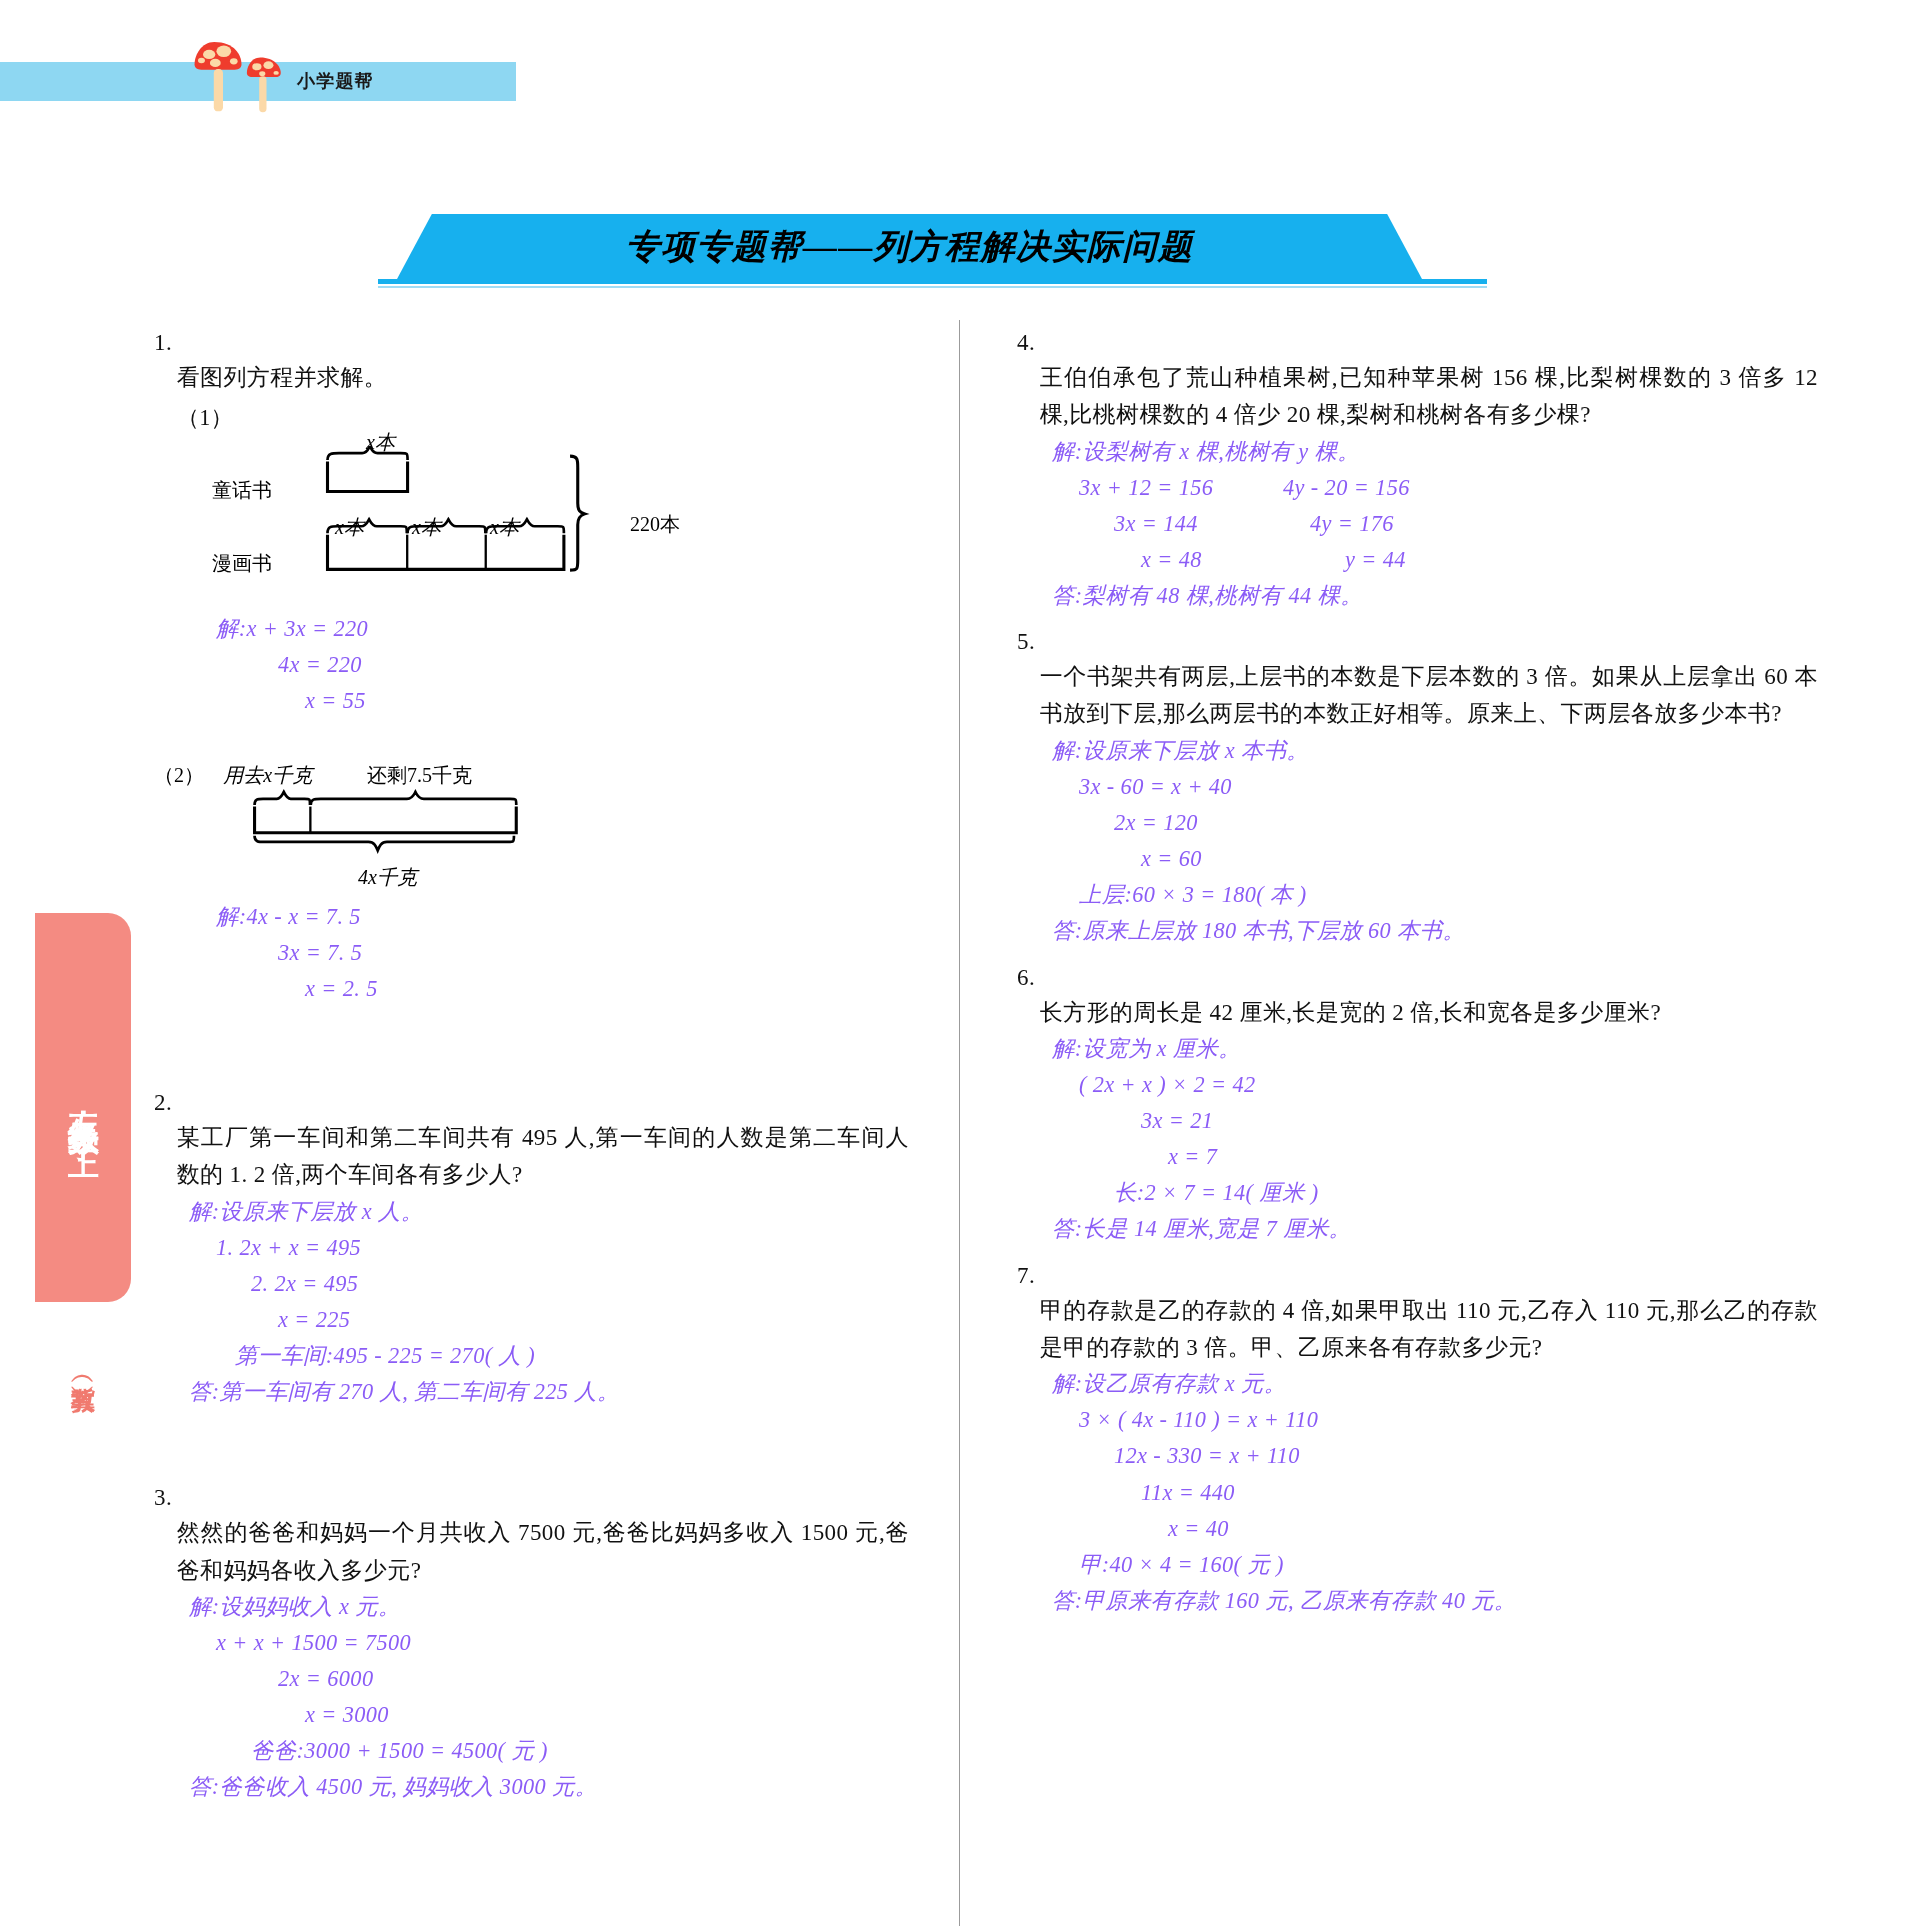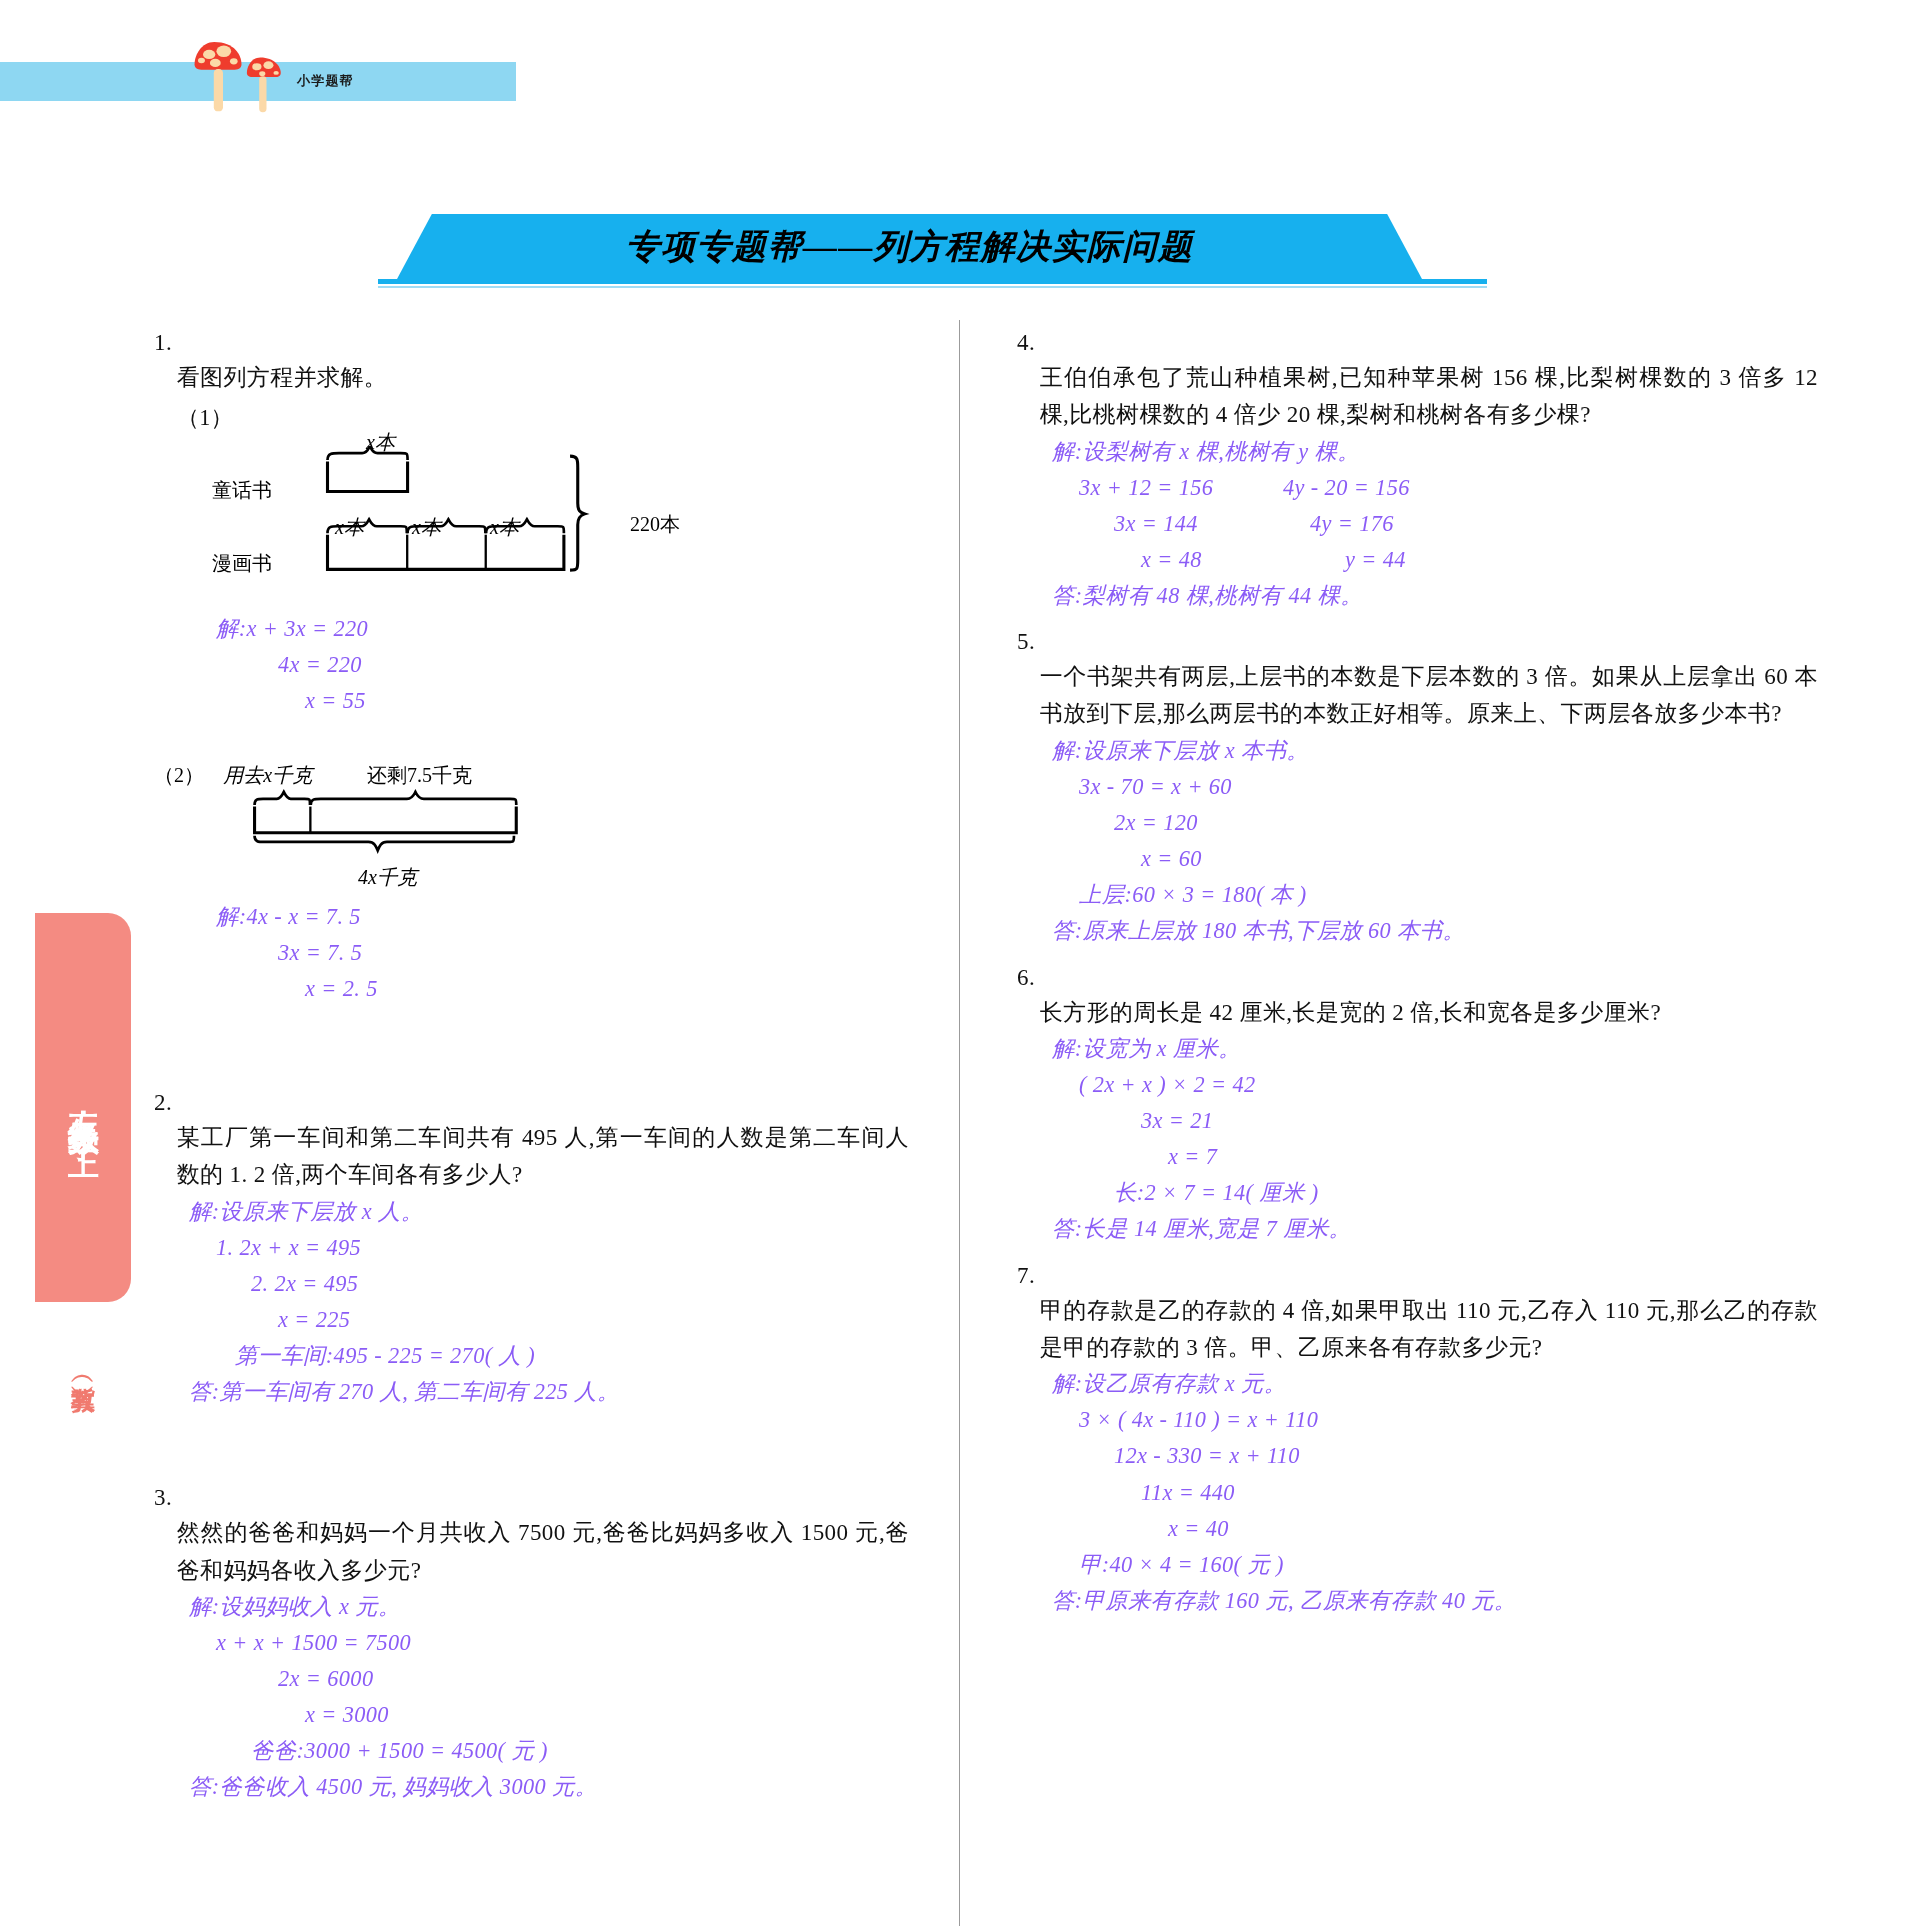--- a/index.html
+++ b/index.html
@@ -18,21 +18,21 @@
     position:absolute; left:0; top:62px; width:516px; height:39px;
     background:#8ed7f2;
   }
   .mushrooms { position:absolute; left:193px; top:39px; width:127px; height:77px; }
   .brand-pill {
     position:absolute; left:287px; top:66px;
     display:flex; align-items:center; justify-content:center;
     height:29px; padding:0 10px;
     background:#8ed7f2;
     font-family:"Liberation Sans", sans-serif;
-    font-weight:bold; font-size:13px; color:#1a1a1a;
+    font-weight:bold; font-size:18px; color:#1a1a1a;
     letter-spacing:1.2px;
   }
 
   
   .title-wrap {
     position:absolute; left:378px; top:214px; width:1109px; height:73px;
   }
   .title-trapezoid {
     position:absolute; left:19px; top:0; width:1025px; height:65px;
     background:#17b0ee;
@@ -298,21 +298,21 @@
     </div>
   </div>
 
   <div class="problem" style="margin-top:9.2px;">
     <div class="q">
       <span class="q-num">5.</span>
       <span class="q-body">一个书架共有两层,上层书的本数是下层本数的 3 倍。如果从上层拿出 60 本书放到下层,那么两层书的本数正好相等。原来上、下两层各放多少本书?</span>
     </div>
     <div class="sol">
       <div class="sol-line">解:设原来下层放 x 本书。</div>
-      <div class="sol-line indent1">3x - 70 = x + 60</div>
+      <div class="sol-line indent1">3x - 60 = x + 40</div>
       <div class="sol-line indent2">2x = 120</div>
       <div class="sol-line indent3">x = 60</div>
       <div class="sol-line indent1">上层:60 × 3 = 180( 本 )</div>
       <div class="sol-line">答:原来上层放 180 本书,下层放 60 本书。</div>
     </div>
   </div>
 
   <div class="problem" style="margin-top:9.2px;">
     <div class="q">
       <span class="q-num">6.</span>

